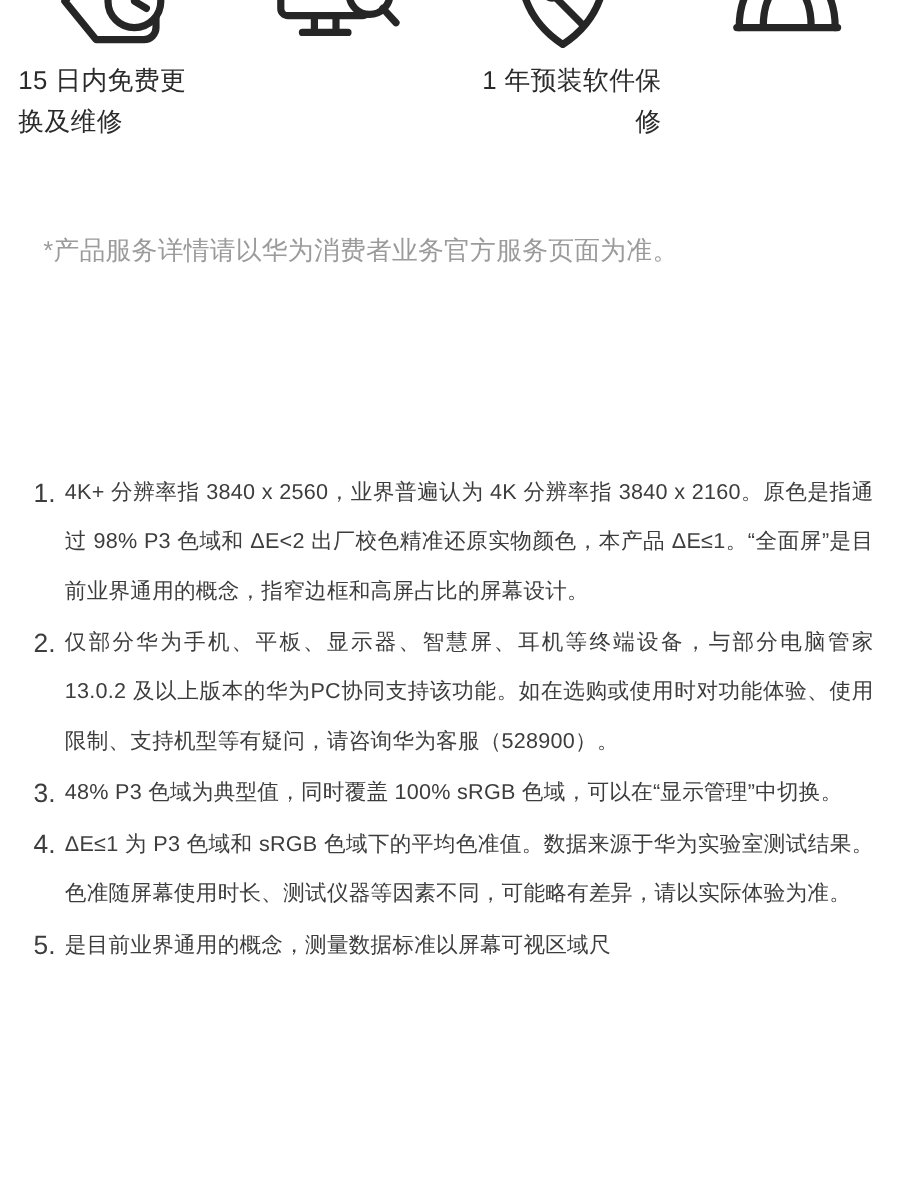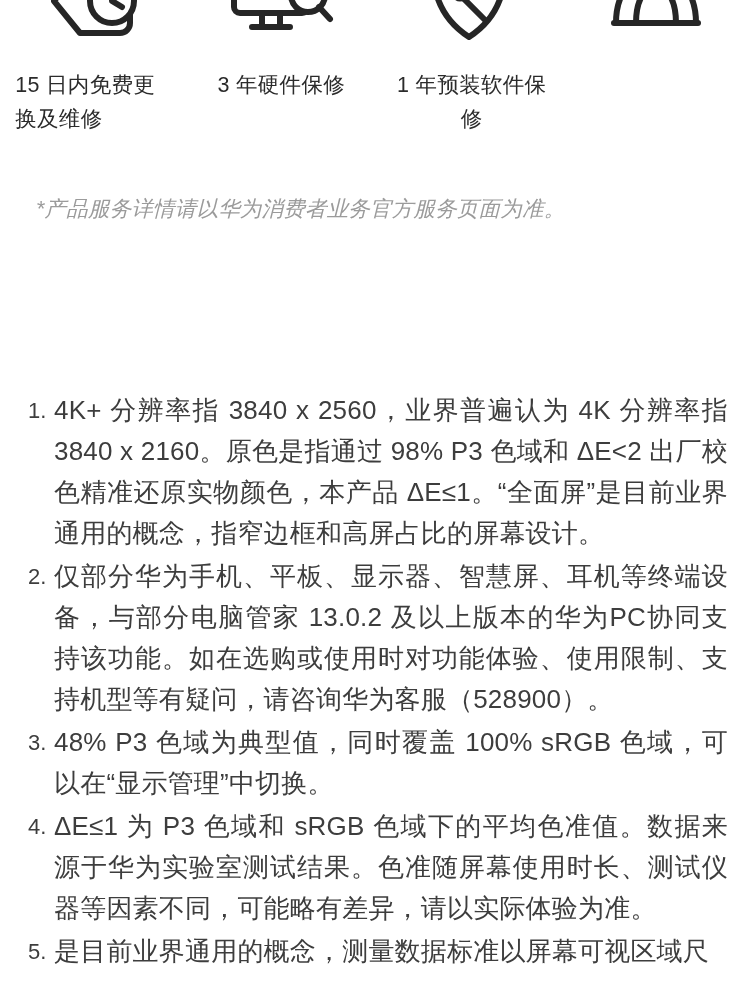--- a/index.html
+++ b/index.html
@@ -33,44 +33,43 @@
     flex-direction: column;
     align-items: center;
   }
   .service-icon {
     height: 70px;
     display: flex;
     align-items: center;
     justify-content: center;
   }
   .service-label {
-    margin-top: 32px;
+    margin-top: 14px;
     font-size: 21.5px;
     line-height: 34px;
     color: #2b2b2b;
     text-align: center;
     letter-spacing: 0.3px;
     width: 165px;
   }
   .service-item:nth-child(1) .service-label,
   .service-item:nth-child(4) .service-label { text-align: left; padding-left: 4px; }
-  .service-item:nth-child(3) .service-label { text-align: center; padding-left: 6px; }
+  .service-item:nth-child(3) .service-label { text-align: right; padding-left: 6px; }
   .service-item:nth-child(2) .service-label { text-align: center; }
 
   
   .footnote {
     position: absolute;
     top: 192px;
     left: 36px;
     width: 690px;
     font-size: 21.5px;
     line-height: 34px;
     color: #9b9b9b;
     letter-spacing: 0.2px;
-    font-style: italic;
   }
 
   
   .notes {
     position: absolute;
     top: 390px;
     left: 28px;
     width: 700px;
   }
   .note {
@@ -82,21 +81,21 @@
     flex: 0 0 auto;
     font-size: 22px;
     line-height: 41px;
     color: #3d3d3d;
     padding-right: 2px;
     min-width: 26px;
     text-align: left;
   }
   .note-text {
     flex: 1 1 auto;
-    font-size: 26px;
+    font-size: 18px;
     line-height: 41px;
     color: #3d3d3d;
     letter-spacing: 0.2px;
     text-align: justify;
     text-justify: inter-ideograph;
   }
 </style>
 </head>
 <body>
 
@@ -117,21 +116,20 @@
 
     <div class="service-item">
       <div class="service-icon">
         <svg width="110" height="80" viewBox="0 0 110 80">
           <rect x="8" y="2" width="74" height="50" rx="6" fill="none" stroke="#262626" stroke-width="6"></rect>
           <path d="M36 52 L36 66 M54 52 L54 66 M26 66 L64 66" fill="none" stroke="#262626" stroke-width="6" stroke-linecap="round"></path>
           <circle cx="82" cy="34" r="17" fill="#ffffff" stroke="#262626" stroke-width="6"></circle>
           <path d="M93 46 L104 58" fill="none" stroke="#262626" stroke-width="6" stroke-linecap="round"></path>
         </svg>
       </div>
-      <div class="service-label">3 年硬件保修</div>
     </div>
 
     <div class="service-item">
       <div class="service-icon">
         <svg width="86" height="80" viewBox="0 0 86 80">
           <path d="M43 4 C43 4 68 14 78 16 C78 16 80 52 43 76 C6 52 8 16 8 16 C18 14 43 4 43 4 Z" fill="none" stroke="#262626" stroke-width="6" stroke-linejoin="round"></path>
           <circle cx="34" cy="32" r="6" fill="none" stroke="#262626" stroke-width="5"></circle>
           <path d="M38 38 L60 60" fill="none" stroke="#262626" stroke-width="6" stroke-linecap="round"></path>
         </svg>
       </div>

